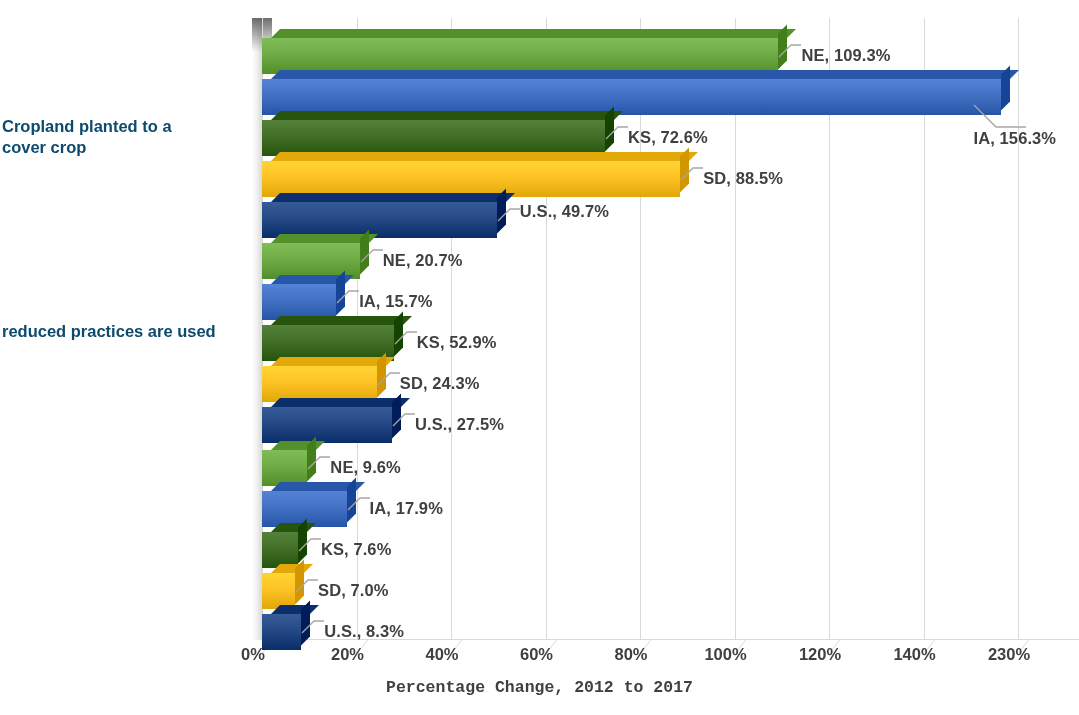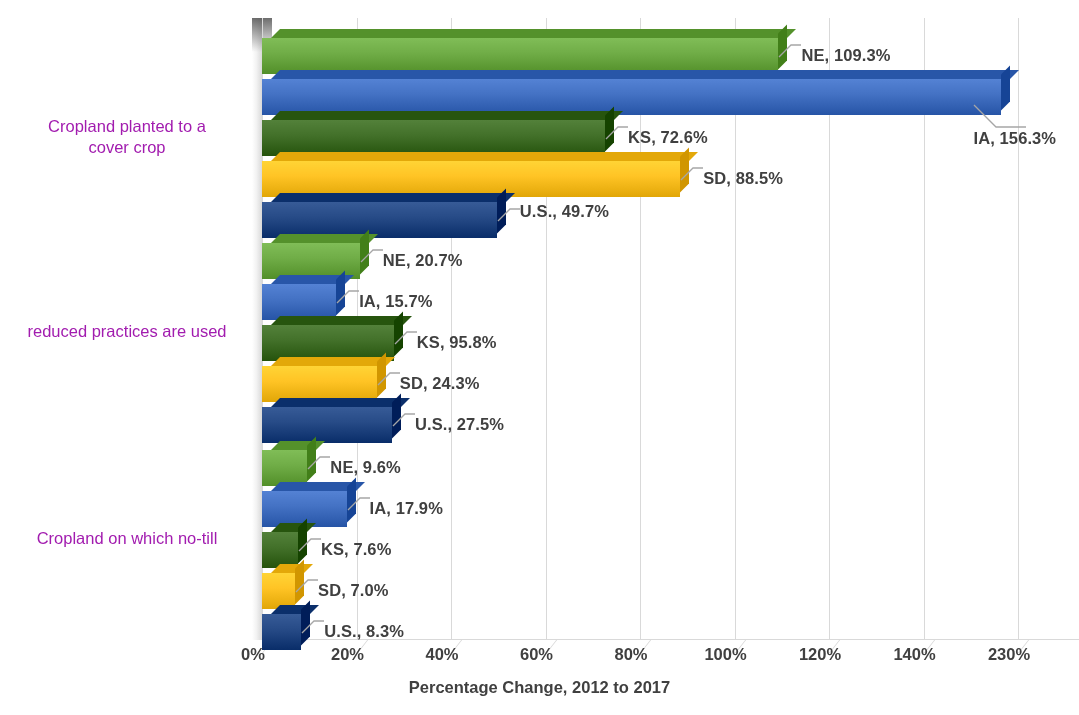--- a/index.html
+++ b/index.html
@@ -128,24 +128,24 @@
     letter-spacing: .1px;
   }
   .leader {
     position: absolute;
     pointer-events: none;
   }
 
   
   .cat-label {
     position: absolute;
-    text-align: center;
+    text-align: left;
     font-size: 16.5px;
-    font-weight: normal;
-    color: #a21caf;
+    font-weight: bold;
+    color: #0c4a6e;
     line-height: 1.28;
     width: 250px;
     left: 2px;
   }
 
   
   .tick-label {
     position: absolute;
     top: 645px;
     font-size: 16.5px;
@@ -157,20 +157,21 @@
   }
   .axis-title {
     position: absolute;
     top: 678px;
     left: 0;
     width: 1079px;
     text-align: center;
     font-size: 16.5px;
     font-weight: bold;
     color: #404040;
+    font-family: Liberation Mono, monospace;
   }
   .axis-title-inner { display: inline-block; }
 </style>
 </head>
 <body>
 
 <div id="chart-root">
 
   <div class="plot-area">
     <div class="plot-floor-wall"></div>
@@ -328,21 +329,21 @@
         <path d="M 2,17 L 14,5 L 24,5" stroke="#a6a6a6" fill="none" stroke-width="1.3"></path>
       </svg>
       <div class="data-label" style="left: 382.808px; top: 251px;">NE, 20.7%</div>
       <svg class="leader" width="26" height="26" style="left: 358.808px; top: 245px;">
         <path d="M 2,17 L 14,5 L 24,5" stroke="#a6a6a6" fill="none" stroke-width="1.3"></path>
       </svg>
       <div class="data-label" style="left: 359.183px; top: 292px;">IA, 15.7%</div>
       <svg class="leader" width="26" height="26" style="left: 335.183px; top: 286px;">
         <path d="M 2,17 L 14,5 L 24,5" stroke="#a6a6a6" fill="none" stroke-width="1.3"></path>
       </svg>
-      <div class="data-label" style="left: 416.827px; top: 333px;">KS, 95.8%</div>
+      <div class="data-label" style="left: 416.827px; top: 333px;">KS, 52.9%</div>
       <svg class="leader" width="26" height="26" style="left: 392.827px; top: 327px;">
         <path d="M 2,17 L 14,5 L 24,5" stroke="#a6a6a6" fill="none" stroke-width="1.3"></path>
       </svg>
       <div class="data-label" style="left: 399.817px; top: 374px;">SD, 24.3%</div>
       <svg class="leader" width="26" height="26" style="left: 375.817px; top: 368px;">
         <path d="M 2,17 L 14,5 L 24,5" stroke="#a6a6a6" fill="none" stroke-width="1.3"></path>
       </svg>
       <div class="data-label" style="left: 414.938px; top: 415px;">U.S., 27.5%</div>
       <svg class="leader" width="26" height="26" style="left: 390.938px; top: 409px;">
         <path d="M 2,17 L 14,5 L 24,5" stroke="#a6a6a6" fill="none" stroke-width="1.3"></path>
@@ -371,21 +372,20 @@
 
   <div id="cat-layer">
       <div class="cat-label" style="top: 116px;">
         <div>Cropland planted to a</div>
         <div>cover crop</div>
       </div>
       <div class="cat-label" style="top: 321px;">
         <div>reduced practices are used</div>
       </div>
       <div class="cat-label" style="top: 528px;">
-        <div>Cropland on which no-till</div>
       </div>
     </div>
 
   <div id="tick-layer">
       <div class="tick-label" style="left: 253px;">0%</div>
       <div class="tick-label" style="left: 347.5px;">20%</div>
       <div class="tick-label" style="left: 442px;">40%</div>
       <div class="tick-label" style="left: 536.5px;">60%</div>
       <div class="tick-label" style="left: 631px;">80%</div>
       <div class="tick-label" style="left: 725.5px;">100%</div>

